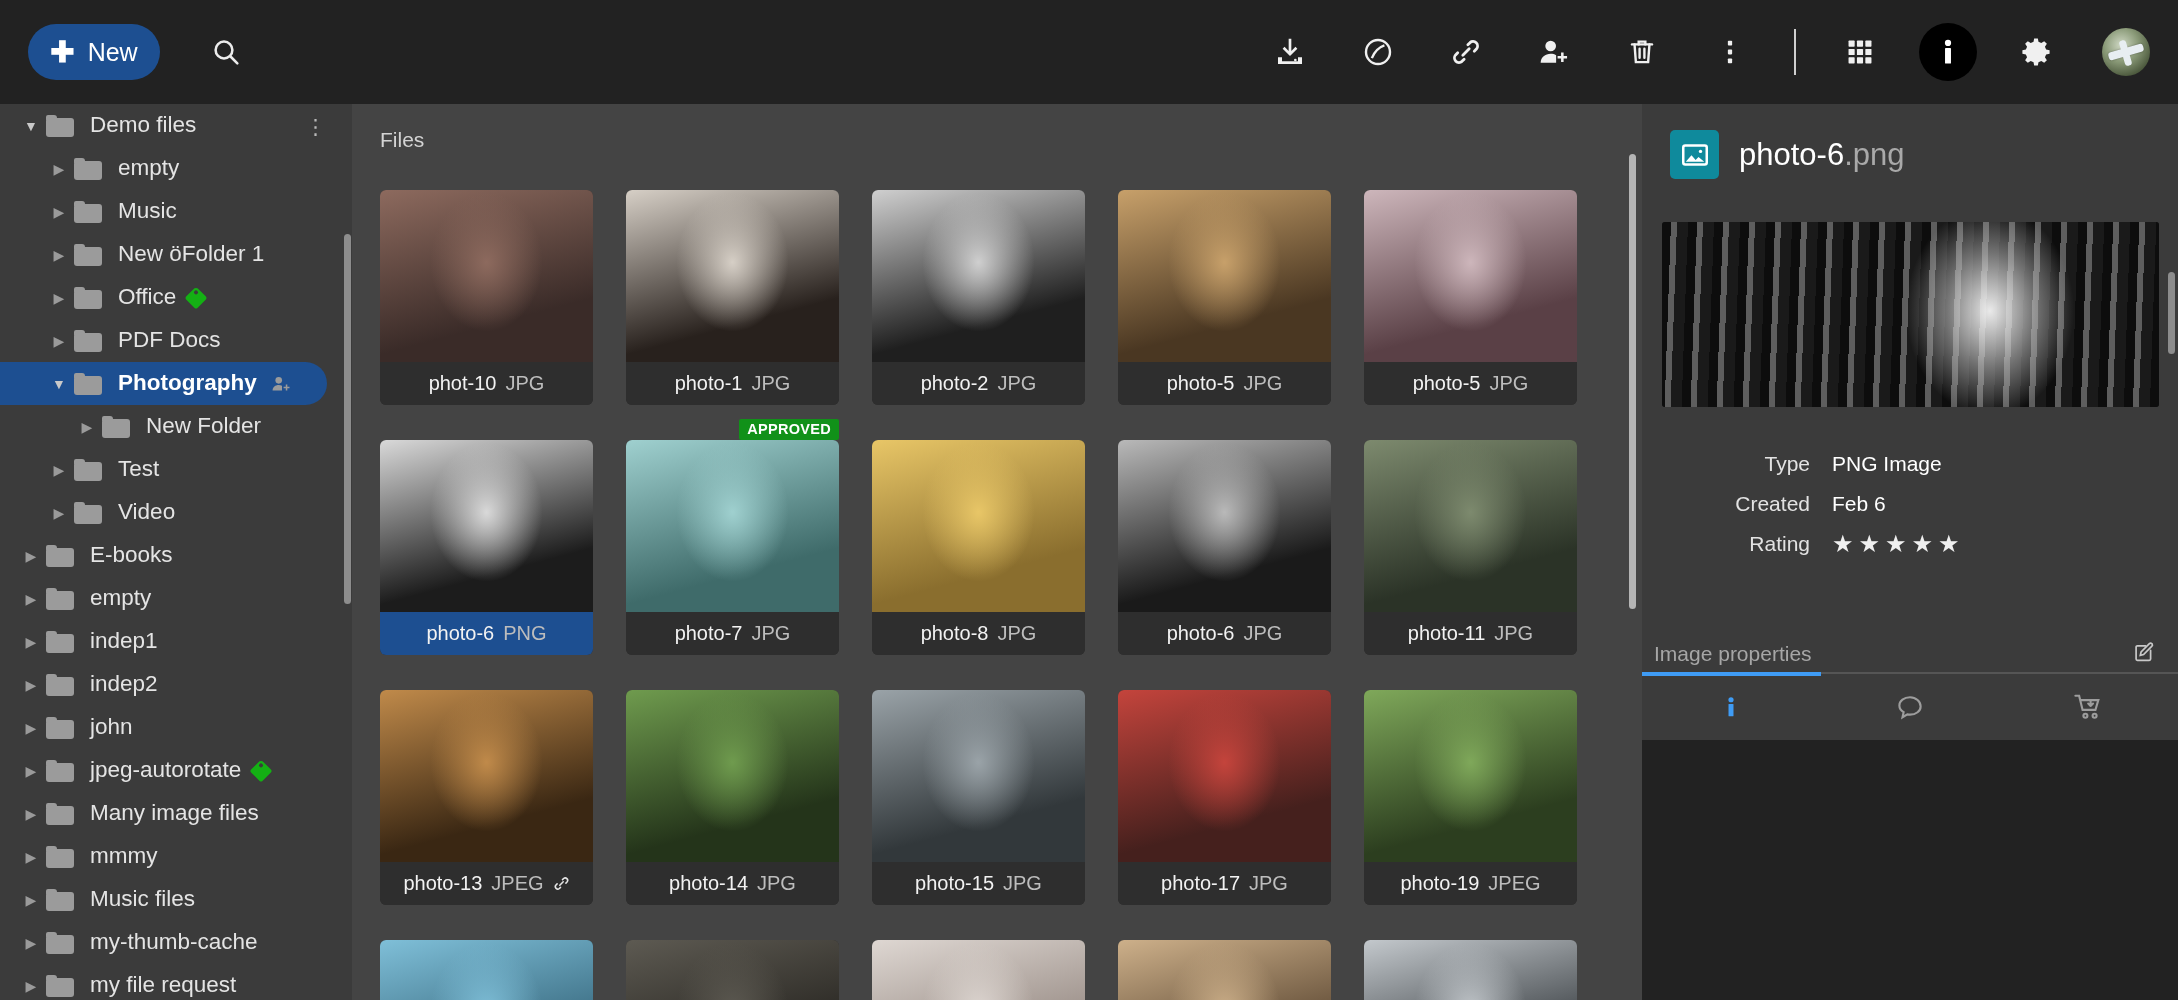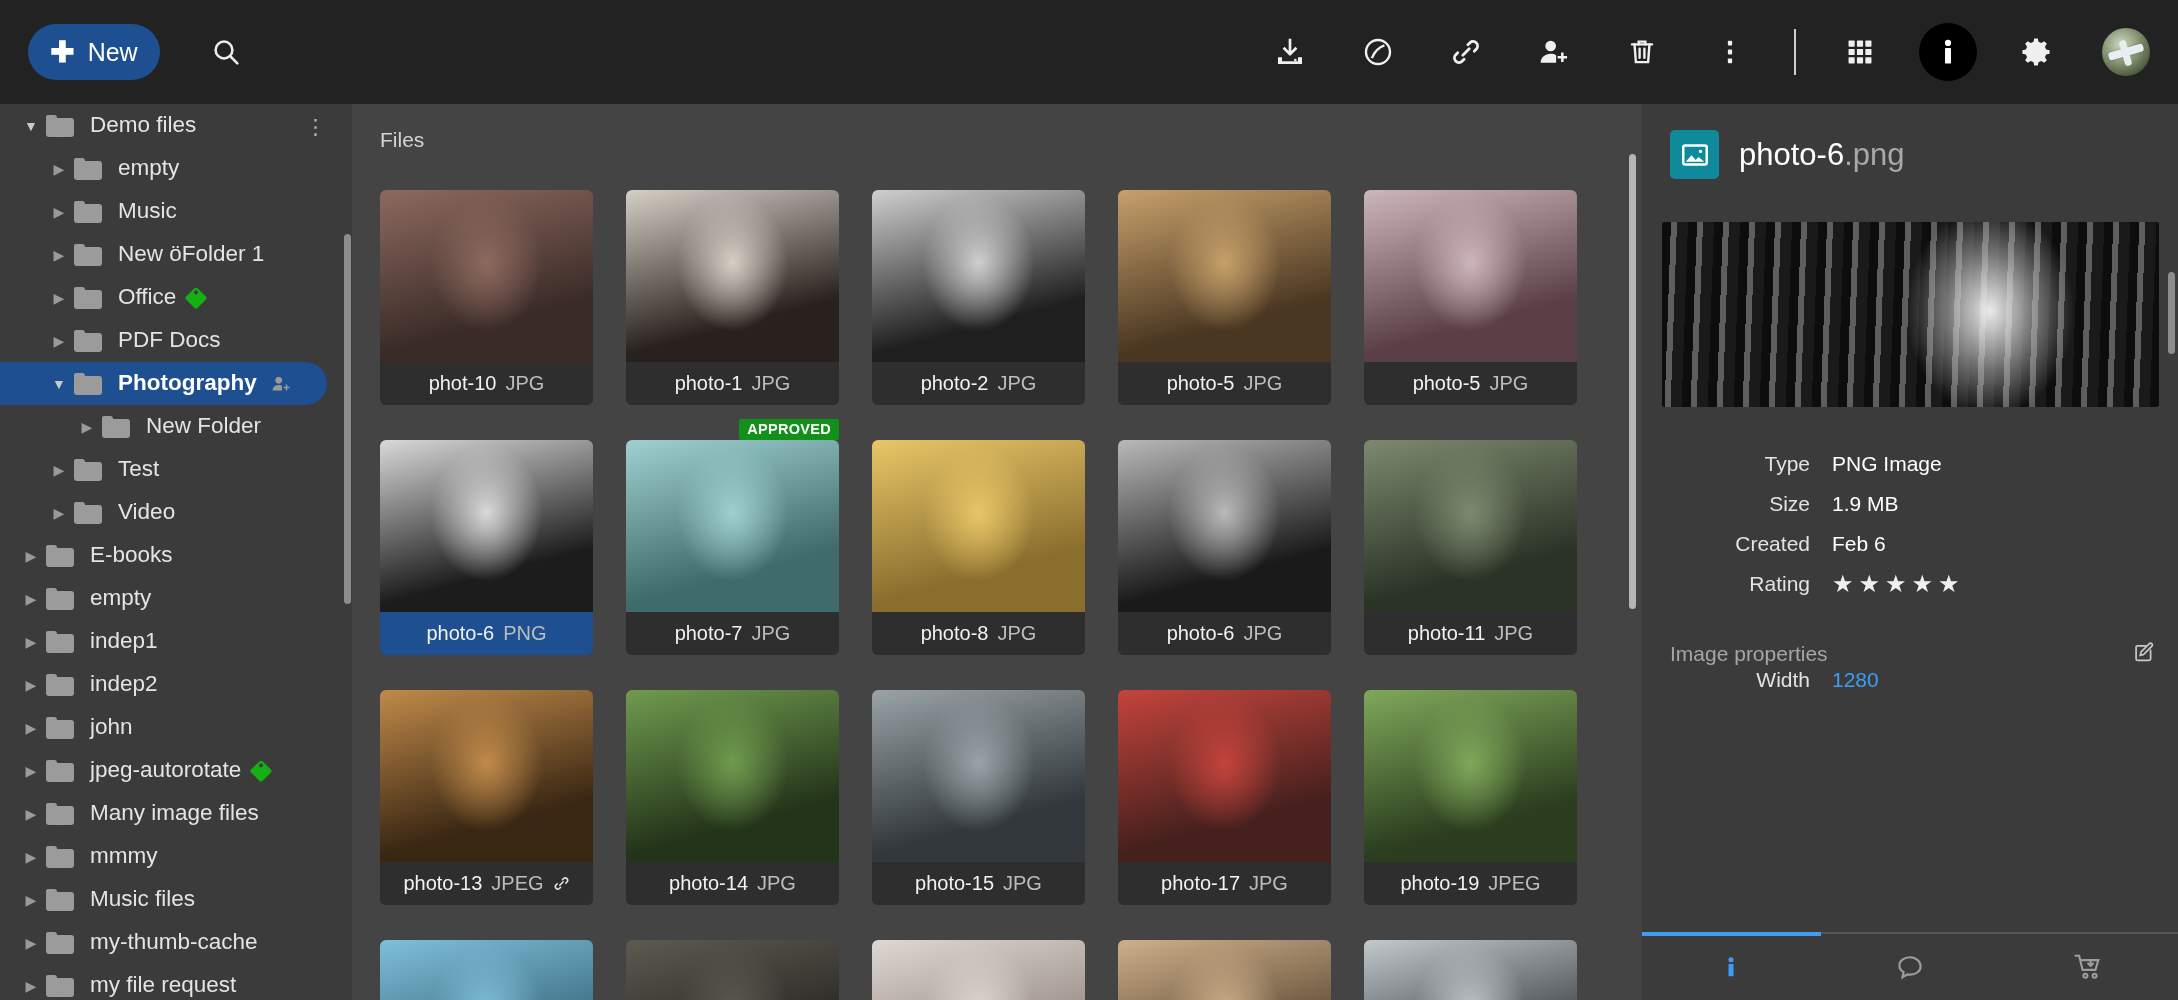--- a/index.html
+++ b/index.html
@@ -221,21 +221,21 @@
     position: absolute;
     left: 1277px; top: 50px;
     width: 7px; height: 455px;
     background: #b5b5b5;
     border-radius: 4px;
   }
 
   
   #rpanel {
     position: absolute; left: 1642px; top: 104px;
-    width: 536px; height: 896px;
+    width: 536px; height: 636px;
     background: #3b3b3b;
     overflow: hidden;
   }
   #rp-head {
     display: flex; align-items: center;
     padding: 26px 0 0 28px;
     gap: 20px;
   }
   #rp-icon {
     width: 49px; height: 49px;
@@ -273,21 +273,21 @@
     width: 190px; text-align: right;
     color: #e2e2e2; padding-right: 22px;
   }
   .meta-row .v { color: #ffffff; }
   .stars { display: flex; gap: 5px; color: #f0f0f0; font-size: 24px; line-height: 1; }
   #rp-props {
     position: absolute; left: 0; top: 522px;
     width: 536px; height: 55px;
     display: flex; align-items: center;
   }
-  #rp-props .ttl { margin-left: 28px; color: #a6a6a6; font-size: 21px; }
+  #rp-props .ttl { margin-left: 12px; color: #a6a6a6; font-size: 21px; }
   #rp-props .edit { margin-left: auto; margin-right: 22px; cursor: pointer; }
   #rp-props-cut {
     position: absolute; left: 0; top: 564px; width: 536px; height: 24px;
     overflow: hidden;
   }
   .cut-row { display:flex; font-size:21px; }
   .cut-row .k { width:190px; text-align:right; padding-right:22px; color:#e2e2e2; }
   .cut-row .v { color:#3f9cf5; }
   #rp-tags {
     position: absolute; left: 0; top: 602px;
@@ -748,24 +748,20 @@
       repeating-linear-gradient(92deg, #0d0d0d 0px, #0d0d0d 9px, #5e5e5e 9px, #5e5e5e 15px, #1a1a1a 15px, #1a1a1a 26px),
       linear-gradient(180deg,#2b2b2b,#0a0a0a);"></div>
   </div>
 
   <div id="rp-meta">
       <div class="meta-row">
         <span class="k">Type</span>
         <span class="v">PNG Image</span>
       </div>
       <div class="meta-row">
-        <span class="k">Size</span>
-        <span class="v">1.9 MB</span>
-      </div>
-      <div class="meta-row">
         <span class="k">Created</span>
         <span class="v">Feb 6</span>
       </div>
       <div class="meta-row">
         <span class="k">Rating</span>
         <span class="stars">
           <span>★</span>
           <span>★</span>
           <span>★</span>
           <span>★</span>

